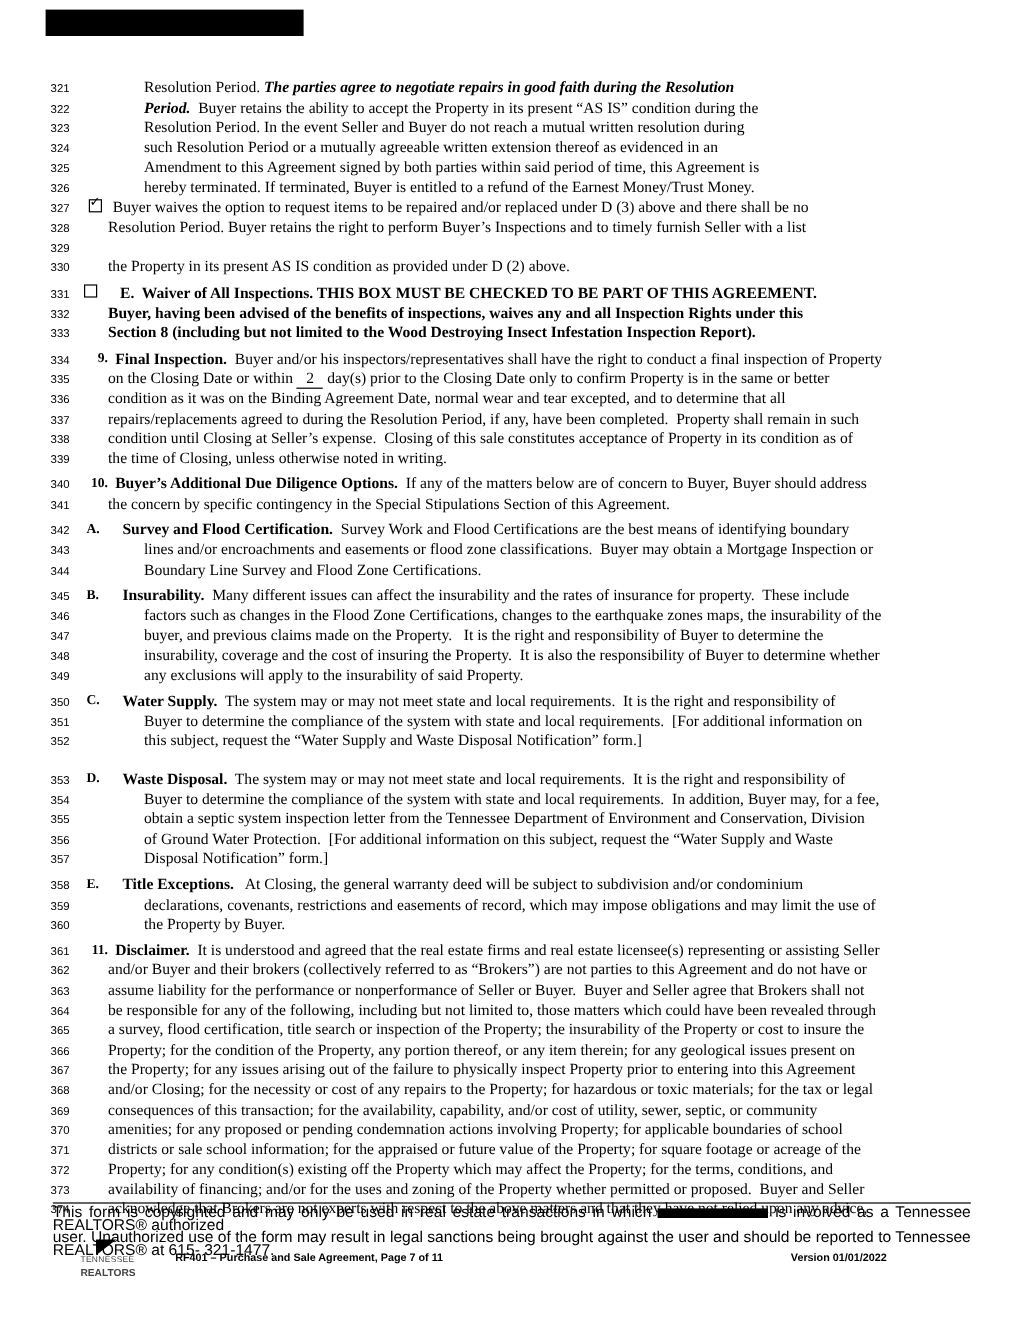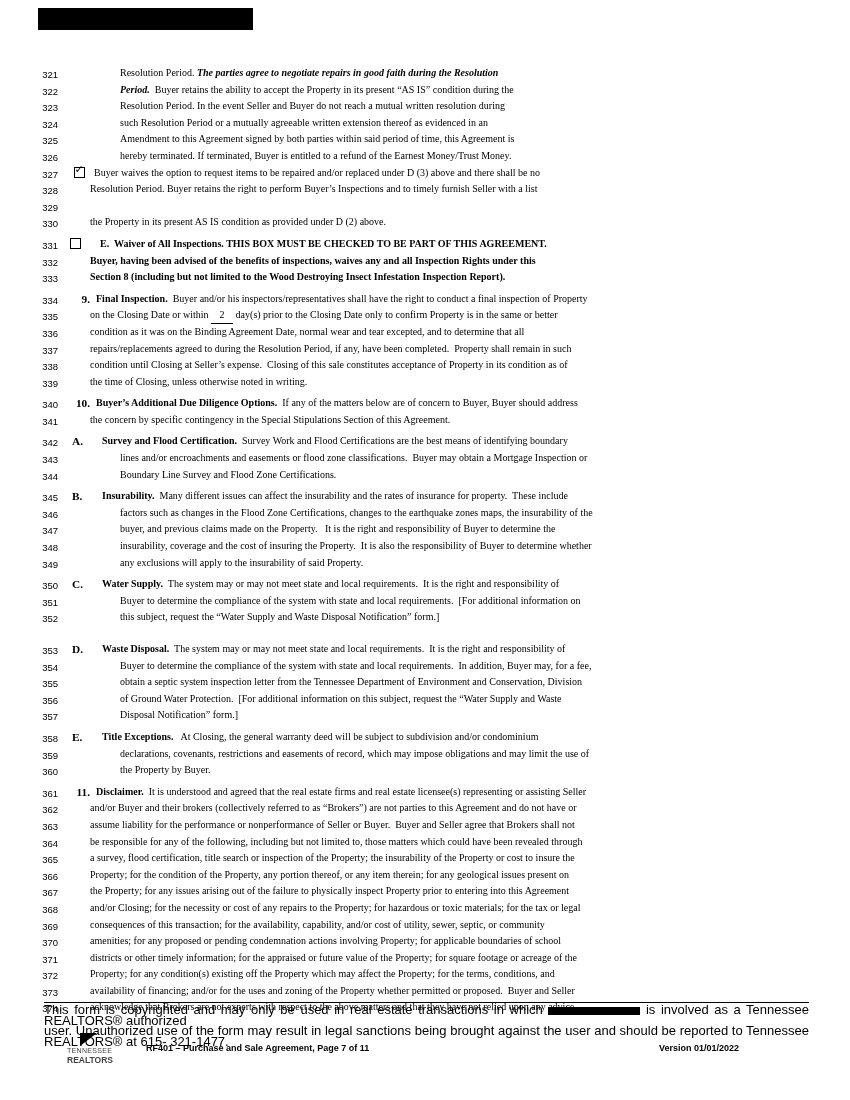--- a/index.html
+++ b/index.html
@@ -52,21 +52,21 @@
     padding-right: 6px;
     line-height: 14.6px;
     user-select: none;
   }
   .body-col {
     flex: 1;
     position: relative;
   }
   
   .tl {
-    font-size: 10px;
+    font-size: 13px;
     line-height: 14.6px;
     height: 14.6px;
     text-align: justify;
     white-space: nowrap;
     overflow: visible;
   }
   b, .b { font-weight: bold; }
   i, .it { font-style: italic; }
 
   
@@ -570,21 +570,21 @@
     </div>
     <div class="row">
       <div class="lineno">370</div>
       <div class="body-col">
           <div class="tl para-indent-1">amenities; for any proposed or pending condemnation actions involving Property; for applicable boundaries of school</div>
         </div>
     </div>
     <div class="row">
       <div class="lineno">371</div>
       <div class="body-col">
-          <div class="tl para-indent-1">districts or other timely information; for the appraised or future value of the Property; for square footage or acreage of the</div>
+          <div class="tl para-indent-1">districts or sale school information; for the appraised or future value of the Property; for square footage or acreage of the</div>
         </div>
     </div>
     <div class="row">
       <div class="lineno">372</div>
       <div class="body-col">
           <div class="tl para-indent-1">Property; for any condition(s) existing off the Property which may affect the Property; for the terms, conditions, and</div>
         </div>
     </div>
     <div class="row">
       <div class="lineno">373</div>

